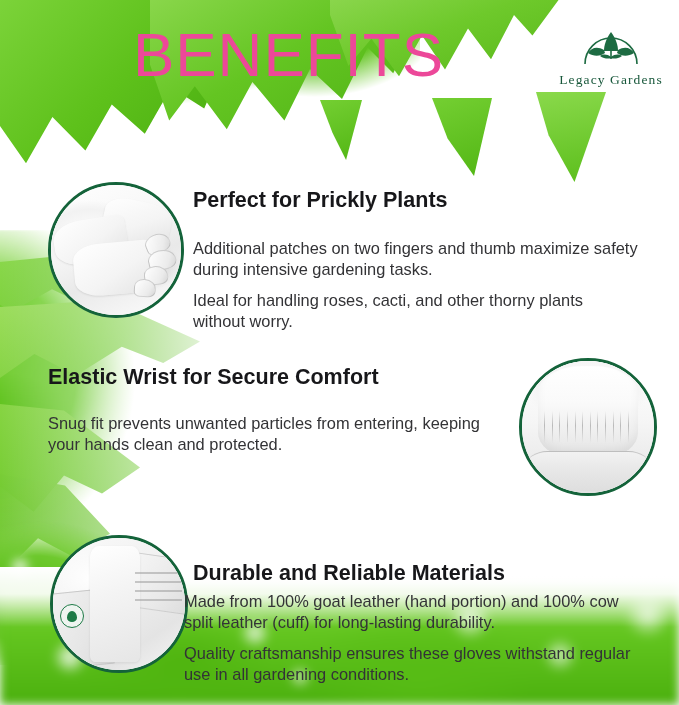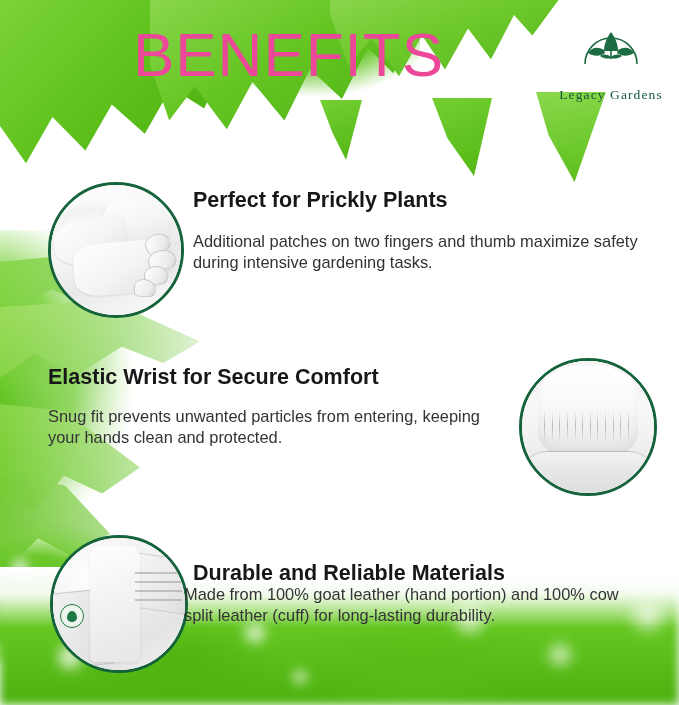--- a/index.html
+++ b/index.html
@@ -196,21 +196,21 @@
   .brand {
     position: absolute;
     right: 8px;
     top: 26px;
     width: 120px;
     text-align: center;
   }
   .brand-mark { display: block; margin: 0 auto; }
   .brand-name {
     display: block;
-    margin-top: 17px;
+    margin-top: 2px;
     font-family: "Liberation Serif", serif;
     font-size: 13.5px;
     letter-spacing: 1.1px;
     color: #17573a;
     white-space: nowrap;
   }
 
   
   .benefit { position: absolute; }
 
@@ -344,20 +344,21 @@
     color: #17171a;
     white-space: nowrap;
     text-align: right;
   }
   .b-body {
     position: absolute;
     font-family: "Liberation Sans", sans-serif;
     font-size: 16.4px;
     line-height: 1.3;
     color: #333336;
+    margin-top: 7px;
   }
   .b-body p { margin: 0 0 9px 0; }
   .b-body p:last-child { margin-bottom: 0; }
 </style>
 </head>
 <body>
 
 <div id="page">
 
   <div class="bg-layer">
@@ -408,20 +409,21 @@
           <span class="g-shape g1b"></span>
           <span class="g-finger g1f1"></span>
           <span class="g-finger g1f2"></span>
           <span class="g-finger g1f3"></span>
           <span class="g-finger g1f4"></span>
         </div>
       </div>
       <div class="b-heading" style="left:193px; top:189px;">Perfect for Prickly Plants</div>
       <div class="b-body" style="left:193px; top:231px; width:446px;">
         <p>Additional patches on two fingers and thumb maximize safety during intensive gardening tasks.</p>
+        <p>Ideal for handling roses, cacti, and other thorny plants without worry.</p>
       </div>
     </div>
 
     <div class="benefit">
       <div class="circle-img" style="left:519px; top:358px; width:132px; height:132px;">
         <div class="photo photo-cuff">
           <span class="cuff-body"></span>
           <span class="cuff-gathers">
             <i style="left:4%"></i>
               <i style="left:12%"></i>
@@ -456,17 +458,18 @@
               <i style="top:34%"></i>
               <i style="top:60%"></i>
               <i style="top:86%"></i>
           </span>
           <span class="logo-patch"></span>
         </div>
       </div>
       <div class="b-heading" style="left:193px; top:542px;margin-top:20px;">Durable and Reliable Materials</div>
       <div class="b-body" style="left:184px; top:584px; width:450px;">
         <p>Made from 100% goat leather (hand portion) and 100% cow split leather (cuff) for long-lasting durability.</p>
+        <p>Quality craftsmanship ensures these gloves withstand regular use in all gardening conditions.</p>
       </div>
     </div>
 
   </div>
 </div>
 
 </body></html>

